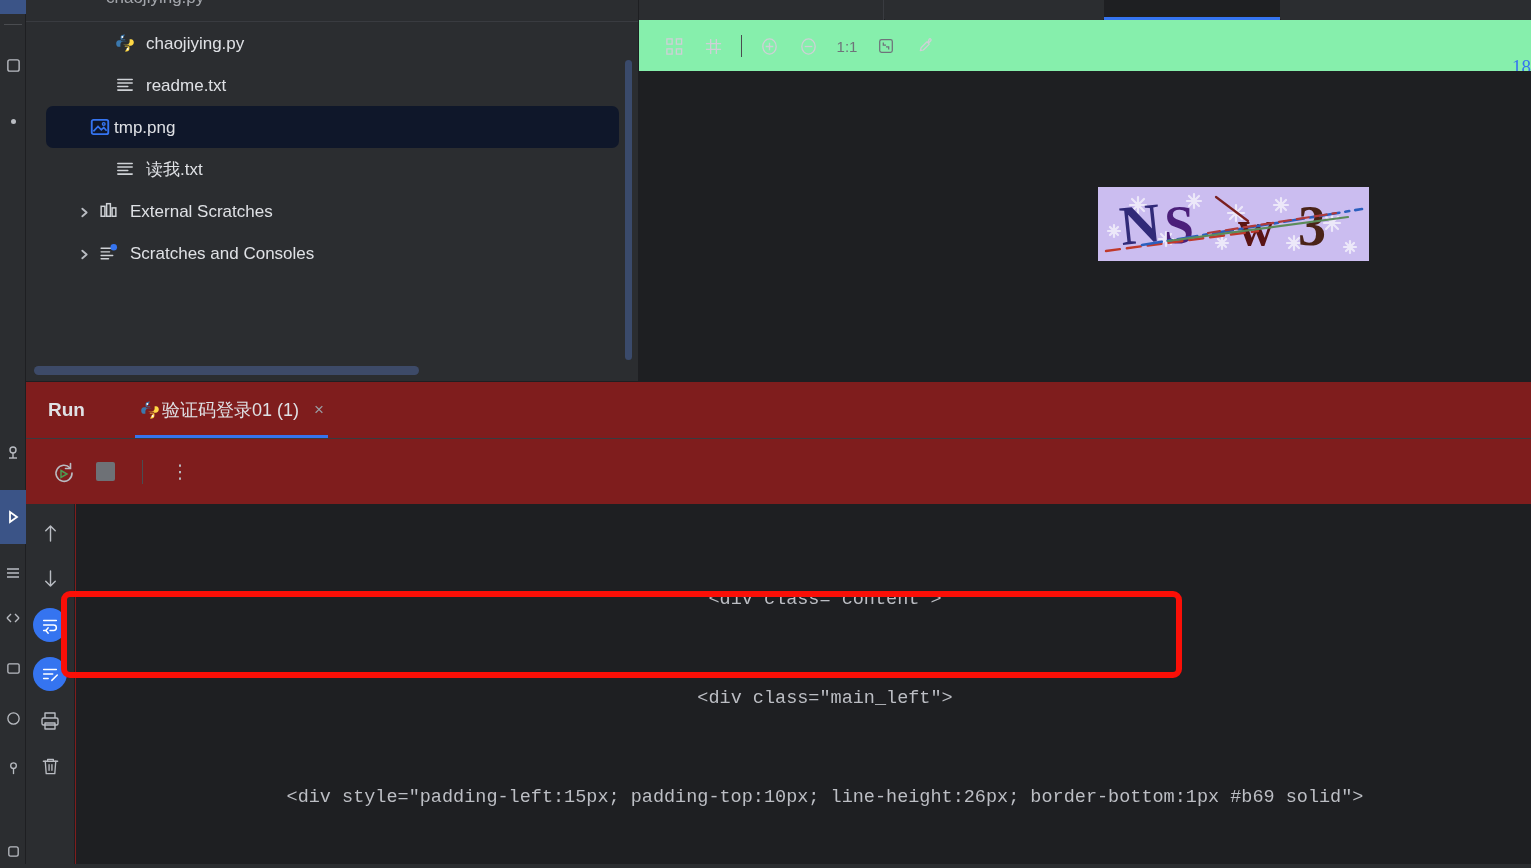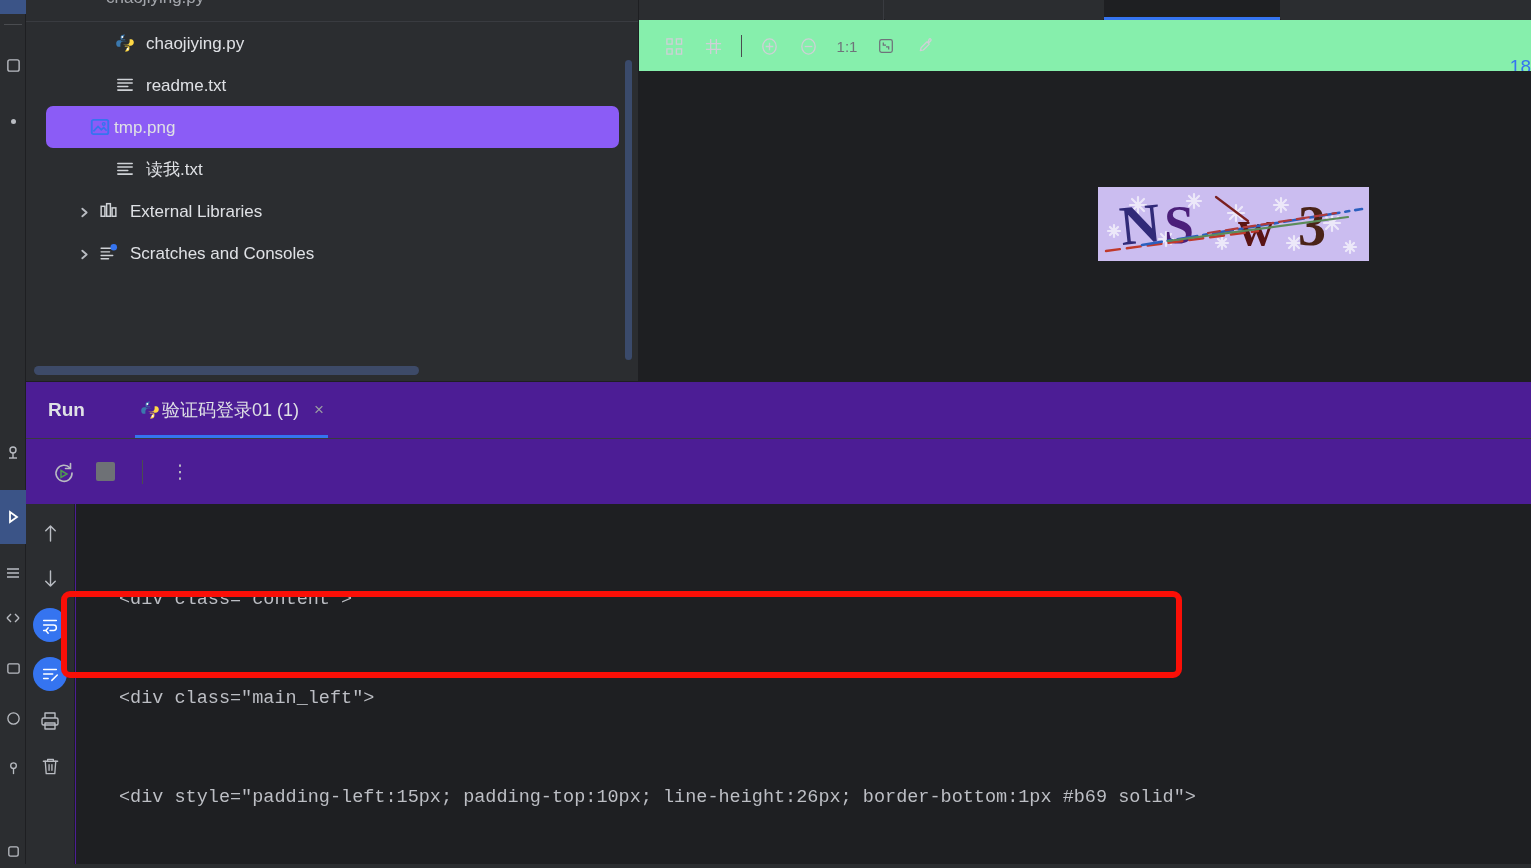--- a/index.html
+++ b/index.html
@@ -46,21 +46,21 @@
     opacity: .85;
   }
   .tree { position: absolute; left: 0; top: 22px; width: 613px; }
   .tree-row {
     position: relative; height: 42px; display: flex; align-items: center;
     padding-left: 20px; color: #dfe1e5; font-size: 17px; white-space: nowrap;
   }
   .tree-row.depth3 { padding-left: 88px; }
   .tree-row.depth1 { padding-left: 46px; }
   .tree-row.sel {
-    background: #8b5cf6; border-radius: 7px; margin: 0 20px 0 20px;
+    background: #0f172a; border-radius: 7px; margin: 0 20px 0 20px;
     padding-left: 68px; width: 573px;
   }
   .arrow {
     position: absolute; left: 50px; top: 50%; transform: translateY(-50%);
     width: 14px; height: 14px; color: #b9bcc2;
   }
   .ficon { width: 22px; height: 22px; margin-right: 10px; flex: 0 0 22px; }
   .tree-label { line-height: 1; }
 
   
@@ -101,37 +101,37 @@
     display: flex; align-items: center; padding-left: 18px; gap: 0;
   }
   .tb-btn {
     width: 34px; height: 34px; display: flex; align-items: center; justify-content: center;
     color: #ced0d6; margin-right: 5px;
   }
   .tb-text { color: #6f737a; font-size: 15px; font-family: "Liberation Sans", sans-serif; }
   .tb-sep { width: 1px; height: 22px; background: #4a4c50; margin: 0 10px 0 6px; }
   .tb-right {
     position: absolute; right: 0; top: 21px; height: 50px; display: flex; align-items: center;
-    color: #3574f0; font-size: 19px; padding-right: 0;
+    color: #3574f0; font-size: 19px; padding-right: 0; font-family: Liberation Serif, serif;
   }
 
   .img-canvas {
     position: absolute; left: 0; top: 71px; width: 892px; height: 310px;
     background: #1e1f22;
   }
   .captcha {
     position: absolute; left: 459px; top: 116px; width: 271px; height: 74px;
     background: #cbbdf0; overflow: hidden; border: 0;
   }
   .captcha svg { display: block; }
 
   
   .run-panel {
     position: absolute; left: 26px; top: 381px; width: 1505px; height: 487px;
-    background: #4c1d95; border-top: 1px solid #1e1f22;
+    background: #7f1d1d; border-top: 1px solid #1e1f22; text-align: center;
   }
   .run-header {
     position: absolute; left: 0; top: 0; width: 1505px; height: 56px;
     display: flex; align-items: center;
   }
   .run-title {
     color: #dfe1e5; font-size: 19px; font-weight: bold; margin-left: 22px; margin-right: 50px;
   }
   .run-tab {
     position: relative; height: 56px; display: flex; align-items: center; gap: 1px;
@@ -313,21 +313,21 @@
             <path d="M4 2.5L8 6l-4 3.5"></path>
           </svg>
         </span>
         <span class="ficon" style="margin-left:26px;">
           <svg width="21" height="21" viewBox="0 0 20 20" fill="none" stroke="#cfd2d6" stroke-width="1.4">
             <rect x="3" y="6" width="3.6" height="9.5"></rect>
             <rect x="8.2" y="3.5" width="3.6" height="12"></rect>
             <rect x="13.4" y="7.5" width="3.6" height="8"></rect>
           </svg>
         </span>
-        <span class="tree-label">External Libraries</span>
+        <span class="tree-label">External Scratches</span>
       </div>
 
       <div class="tree-row depth1">
         <span class="arrow" style="left:52px;">
           <svg width="13" height="13" viewBox="0 0 12 12" fill="none" stroke="#b9bcc2" stroke-width="1.7" stroke-linecap="round" stroke-linejoin="round">
             <path d="M4 2.5L8 6l-4 3.5"></path>
           </svg>
         </span>
         <span class="ficon" style="margin-left:26px;">
           <svg width="21" height="21" viewBox="0 0 20 20" fill="none">

